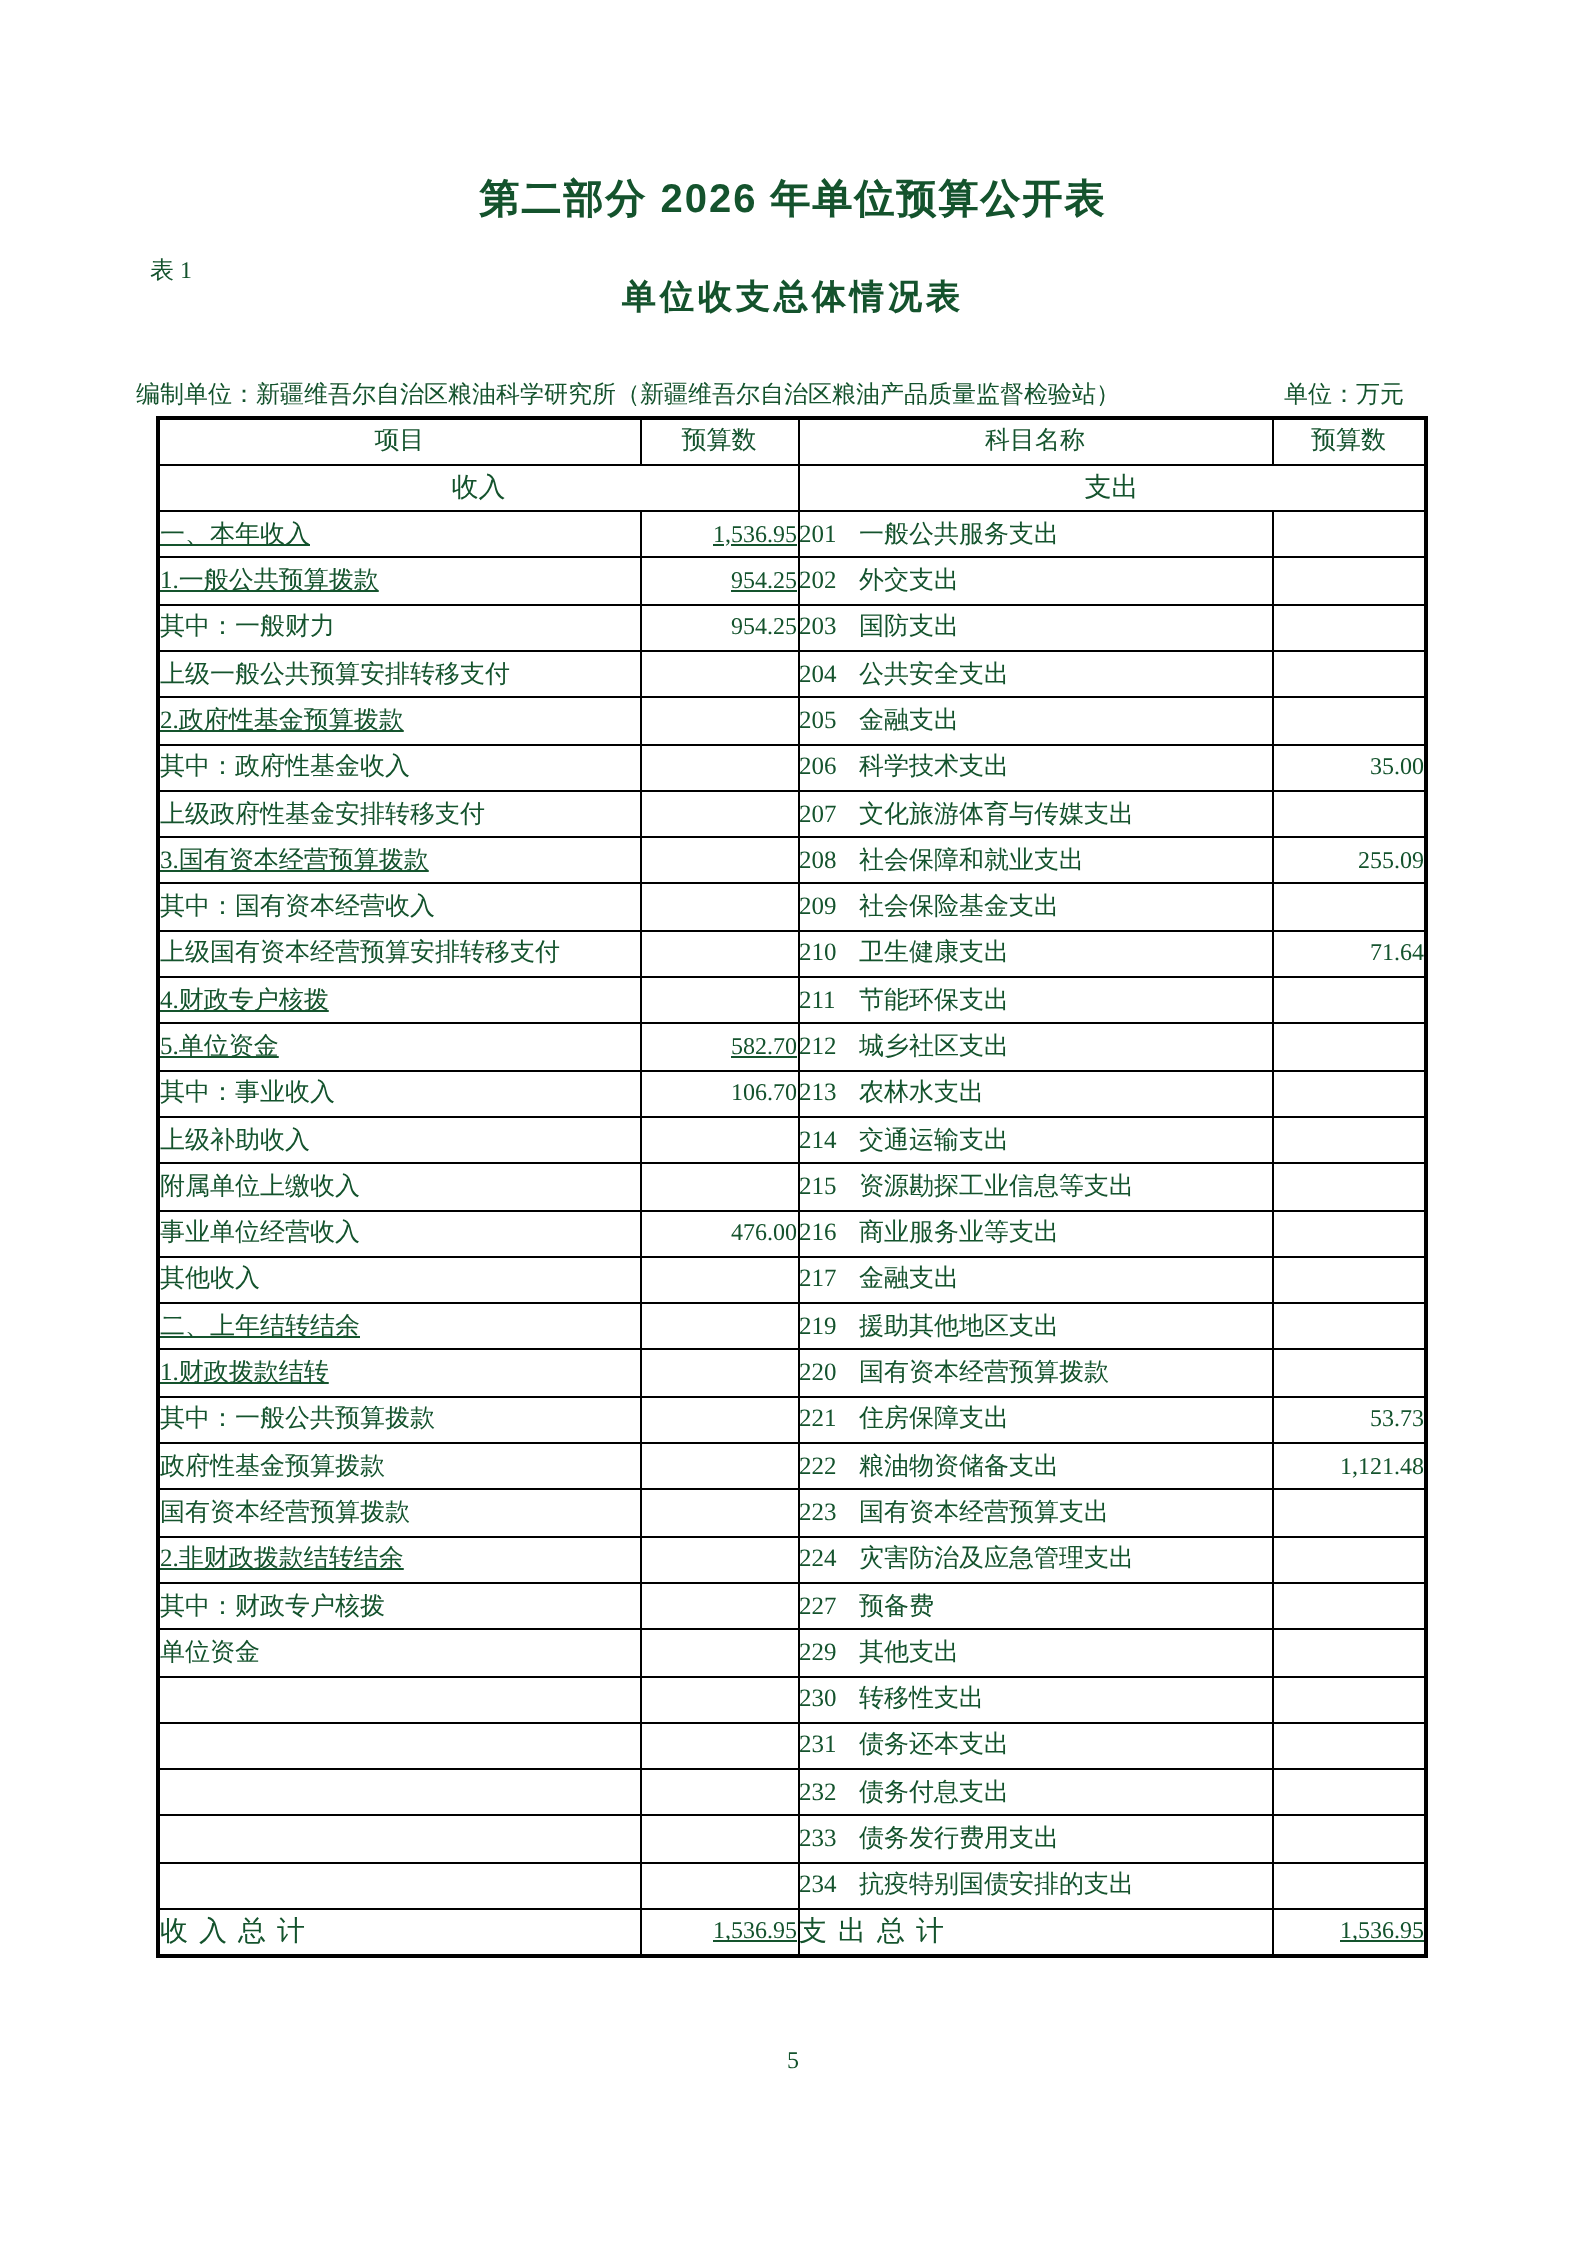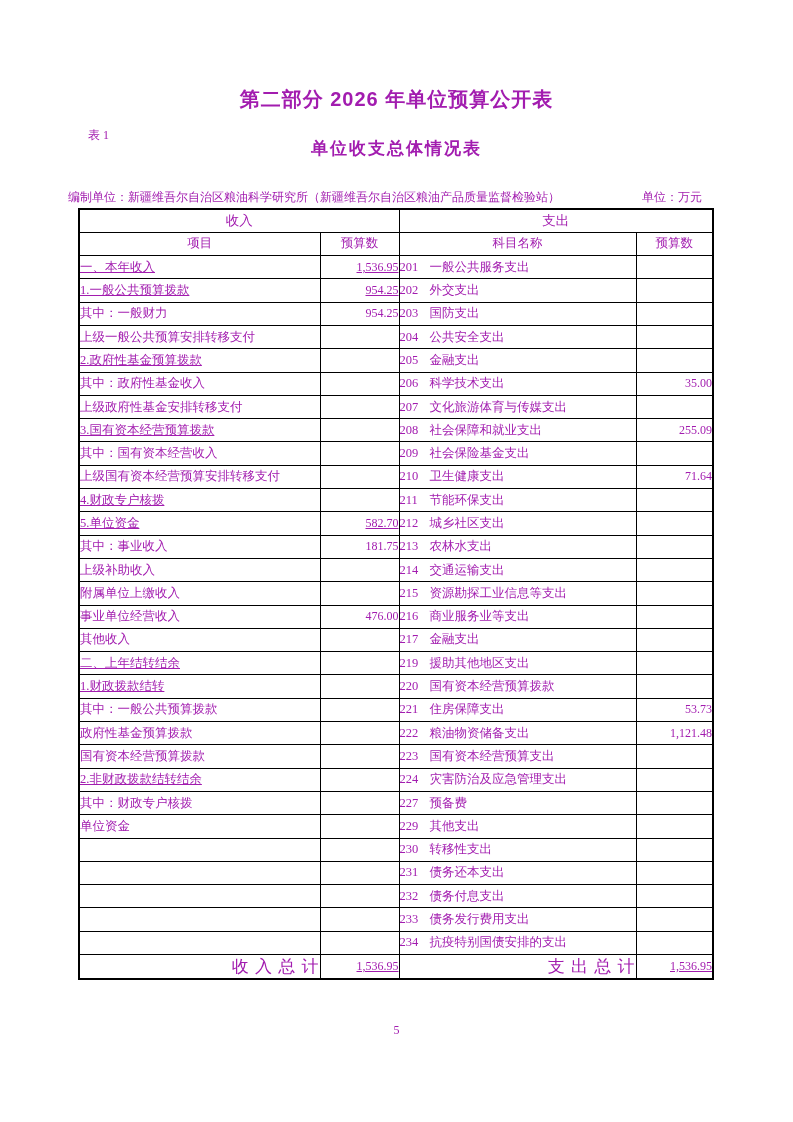--- a/index.html
+++ b/index.html
@@ -1,38 +1,38 @@
 <!DOCTYPE html>
 <html><head>
 <meta charset="utf-8">
 <style>
   html,body{margin:0;padding:0;background:#ffffff;}
-  .page{position:relative;width:793px;height:1122px;background:#ffffff;color:#a21caf;
+  .page{position:relative;width:793px;height:1122px;background:#ffffff;color:#14532d;
         font-family:"Liberation Serif","DejaVu Serif",serif;overflow:hidden;}
   .heading{position:absolute;top:86px;left:0;width:100%;text-align:center;
            font-size:20px;font-weight:bold;letter-spacing:1px;
            font-family:"Liberation Sans","DejaVu Sans",sans-serif;}
-  .table-label{position:absolute;top:127px;left:88px;font-size:12px;text-align:right;}
+  .table-label{position:absolute;top:127px;left:75px;font-size:12px;text-align:right;}
   .subtitle{position:absolute;top:137px;left:0;width:100%;text-align:center;
             font-size:17px;font-weight:bold;letter-spacing:2px;
             font-family:"Liberation Sans","DejaVu Sans",sans-serif;}
   .meta{position:absolute;top:190px;left:68px;width:634px;display:flex;
         justify-content:space-between;font-size:12px;line-height:15px;}
   table.budget{position:absolute;top:208px;left:78px;width:634px;
                border-collapse:collapse;table-layout:fixed;border:2px solid #000;}
   table.budget td{border:1px solid #000;padding:0;font-weight:normal;overflow:hidden;}
   table.budget tr{height:23.3px;}
   .gh{font-weight:bold;text-align:center;font-size:13.5px;}
   .ch{font-weight:bold;text-align:center;font-size:12.5px;}
   .c-item{font-size:12.5px;padding:0 2px 0 4px;white-space:nowrap;text-align:left;}
   .ind{padding-left:41px;}
   .b{font-weight:bold;text-decoration:underline;}
   .c-val{font-size:12px;text-align:right;padding-right:3px;white-space:nowrap;}
   .code{display:inline-block;min-width:30px;}
-  .total-label{font-weight:bold;text-align:right;font-size:17px;letter-spacing:1px;}
+  .total-label{font-weight:bold;text-align:left;font-size:14px;letter-spacing:1px;}
   .pagenum{position:absolute;top:1023px;left:0;width:100%;text-align:center;font-size:12px;}
 </style>
 </head>
 <body>
 
 <div class="page">
   <div class="heading">第二部分 2026 年单位预算公开表</div>
   <div class="table-label">表 1</div>
   <div class="subtitle">单位收支总体情况表</div>
   <div class="meta">
@@ -42,30 +42,30 @@
 
   <table class="budget">
     <colgroup>
       <col style="width:241px">
         <col style="width:79px">
         <col style="width:237px">
         <col style="width:77px">
     </colgroup>
     <tbody>
       <tr>
-        <td colspan="2" class="gh">收入</td>
-        <td colspan="2" class="gh">支出</td>
-      </tr>
-      <tr>
         <td class="ch">项目</td>
         <td class="ch">预算数</td>
         <td class="ch">科目名称</td>
         <td class="ch">预算数</td>
       </tr>
       <tr>
+        <td colspan="2" class="gh">收入</td>
+        <td colspan="2" class="gh">支出</td>
+      </tr>
+      <tr>
           <td class="c-item b">一、本年收入</td>
           <td class="c-val b">1,536.95</td>
           <td class="c-item"><span class="code">201</span><span>一般公共服务支出</span></td>
           <td class="c-val"></td>
         </tr>
         <tr>
           <td class="c-item b">1.一般公共预算拨款</td>
           <td class="c-val b">954.25</td>
           <td class="c-item"><span class="code">202</span><span>外交支出</span></td>
           <td class="c-val"></td>
@@ -125,21 +125,21 @@
           <td class="c-val"></td>
         </tr>
         <tr>
           <td class="c-item b">5.单位资金</td>
           <td class="c-val b">582.70</td>
           <td class="c-item"><span class="code">212</span><span>城乡社区支出</span></td>
           <td class="c-val"></td>
         </tr>
         <tr>
           <td class="c-item">其中：事业收入</td>
-          <td class="c-val">181.75</td>
+          <td class="c-val">106.70</td>
           <td class="c-item"><span class="code">213</span><span>农林水支出</span></td>
           <td class="c-val"></td>
         </tr>
         <tr>
           <td class="c-item ind">上级补助收入</td>
           <td class="c-val"></td>
           <td class="c-item"><span class="code">214</span><span>交通运输支出</span></td>
           <td class="c-val"></td>
         </tr>
         <tr>

